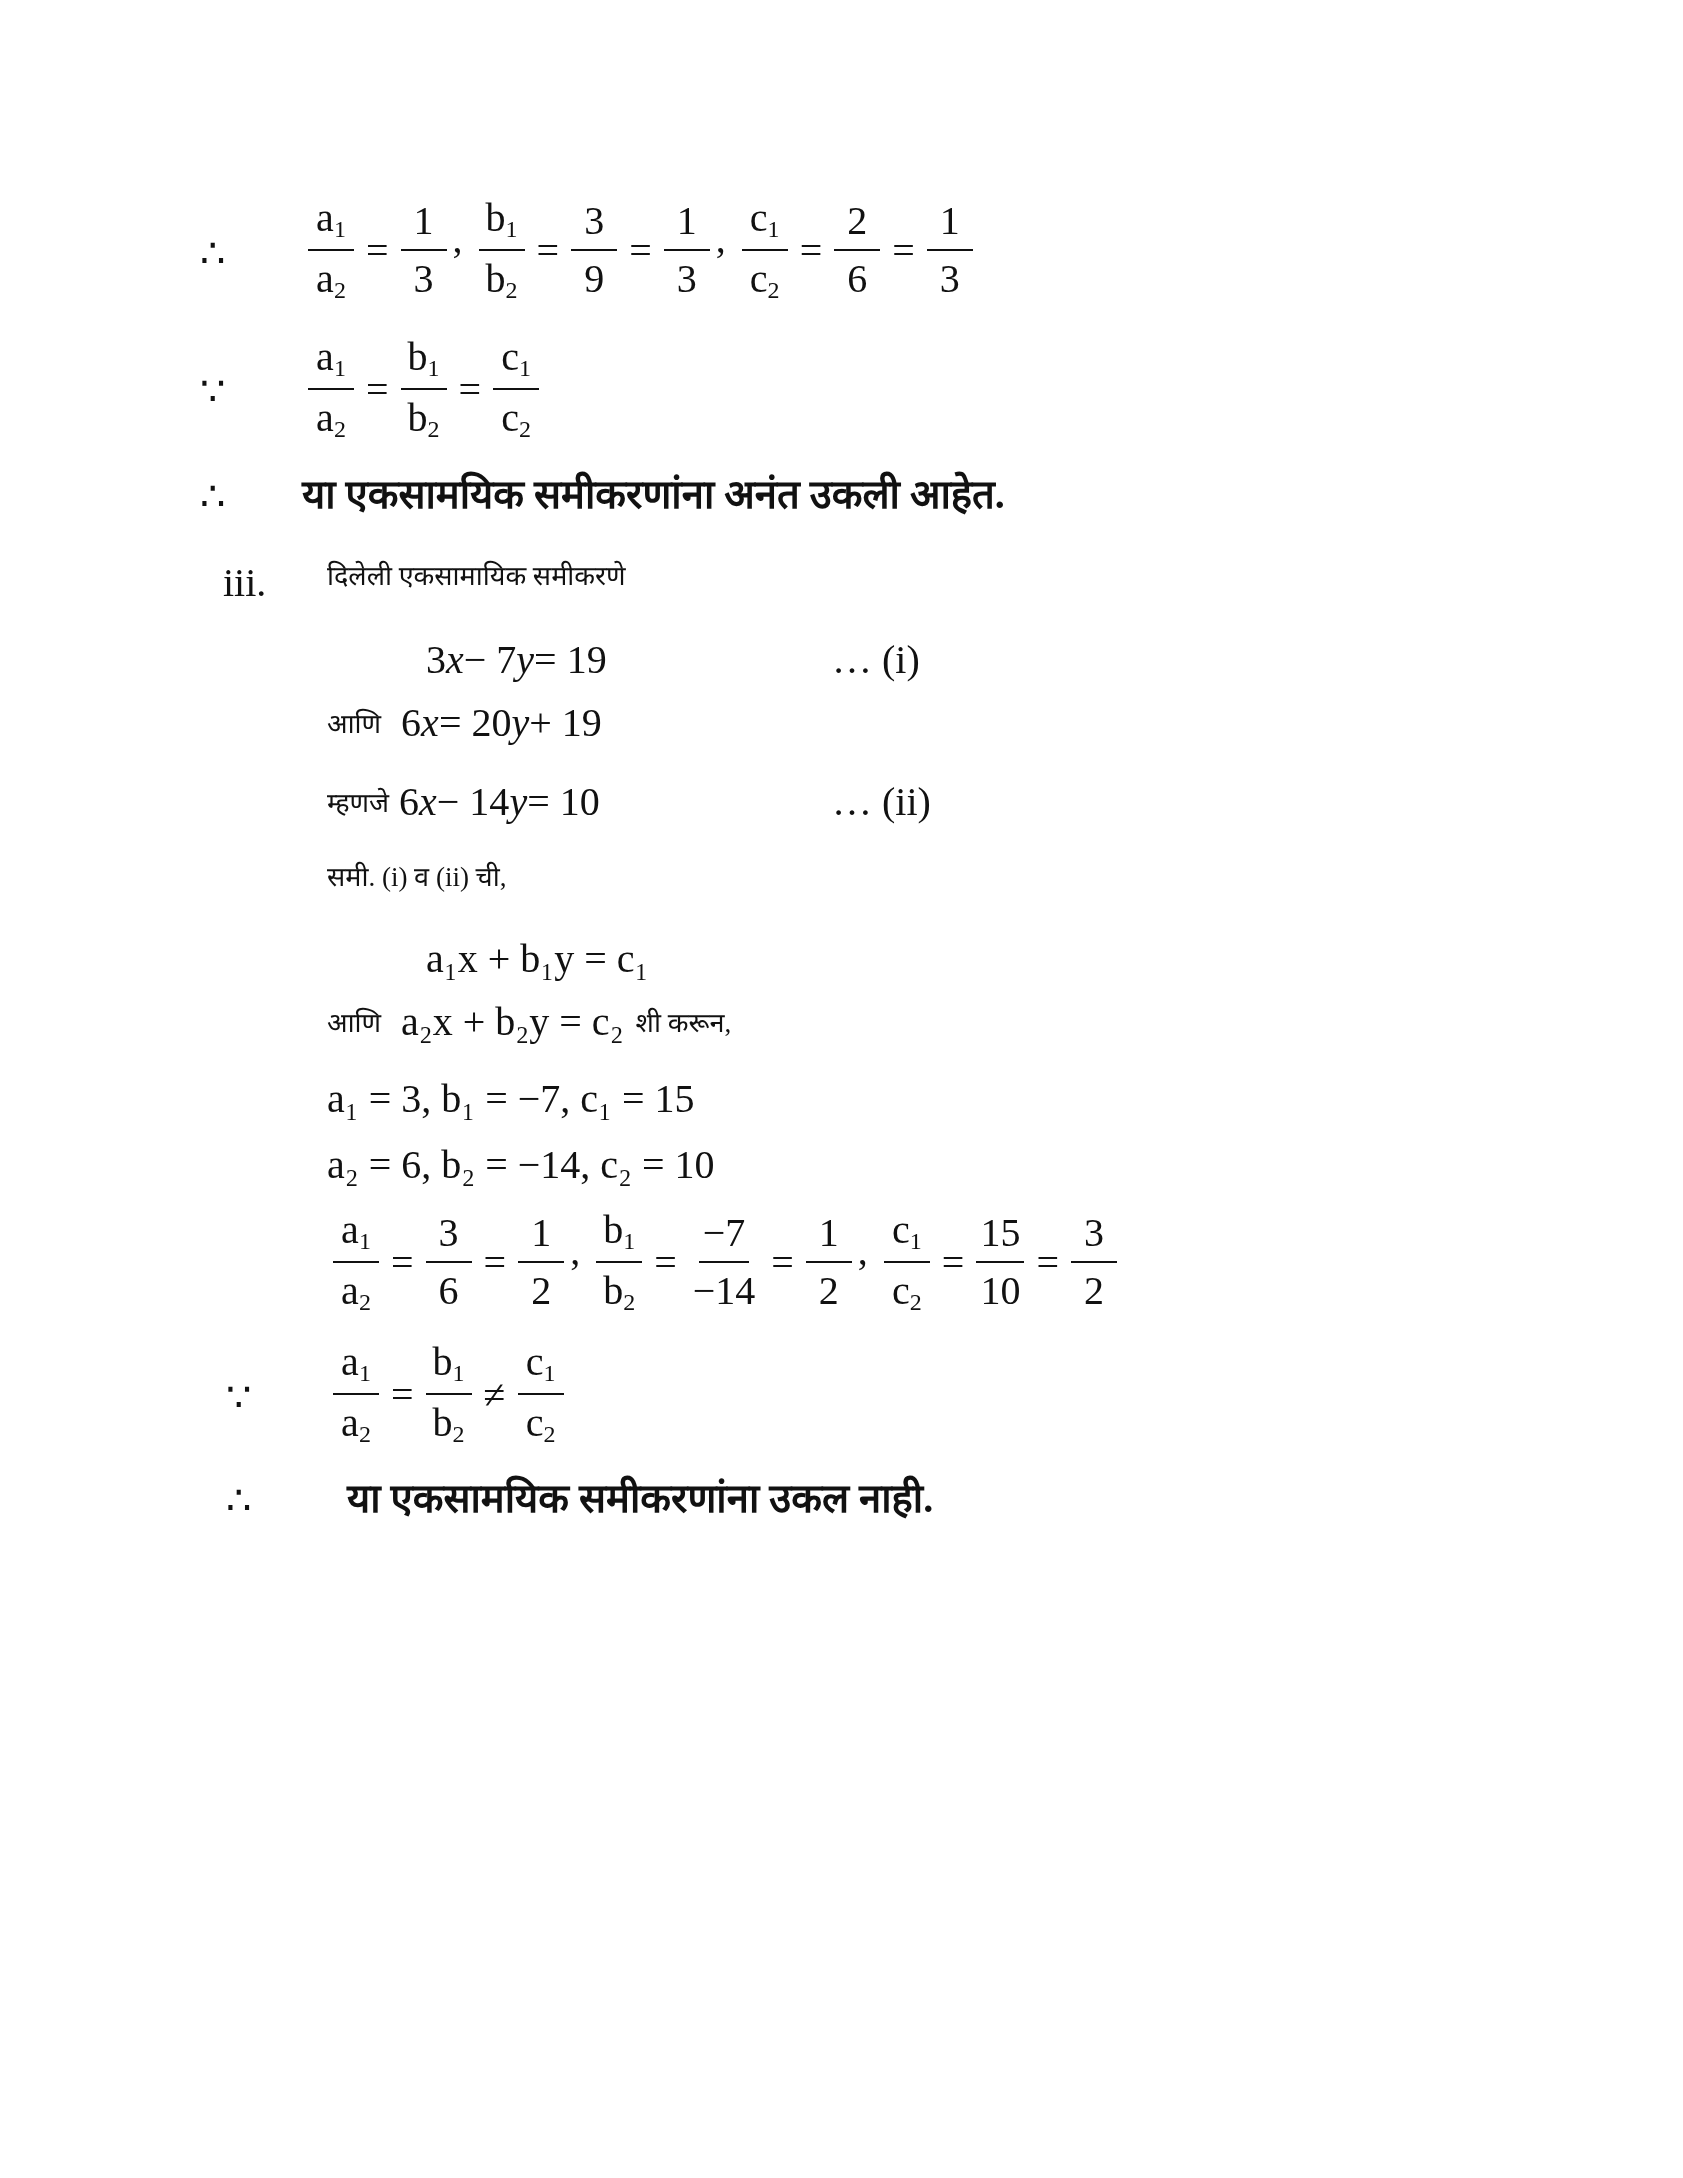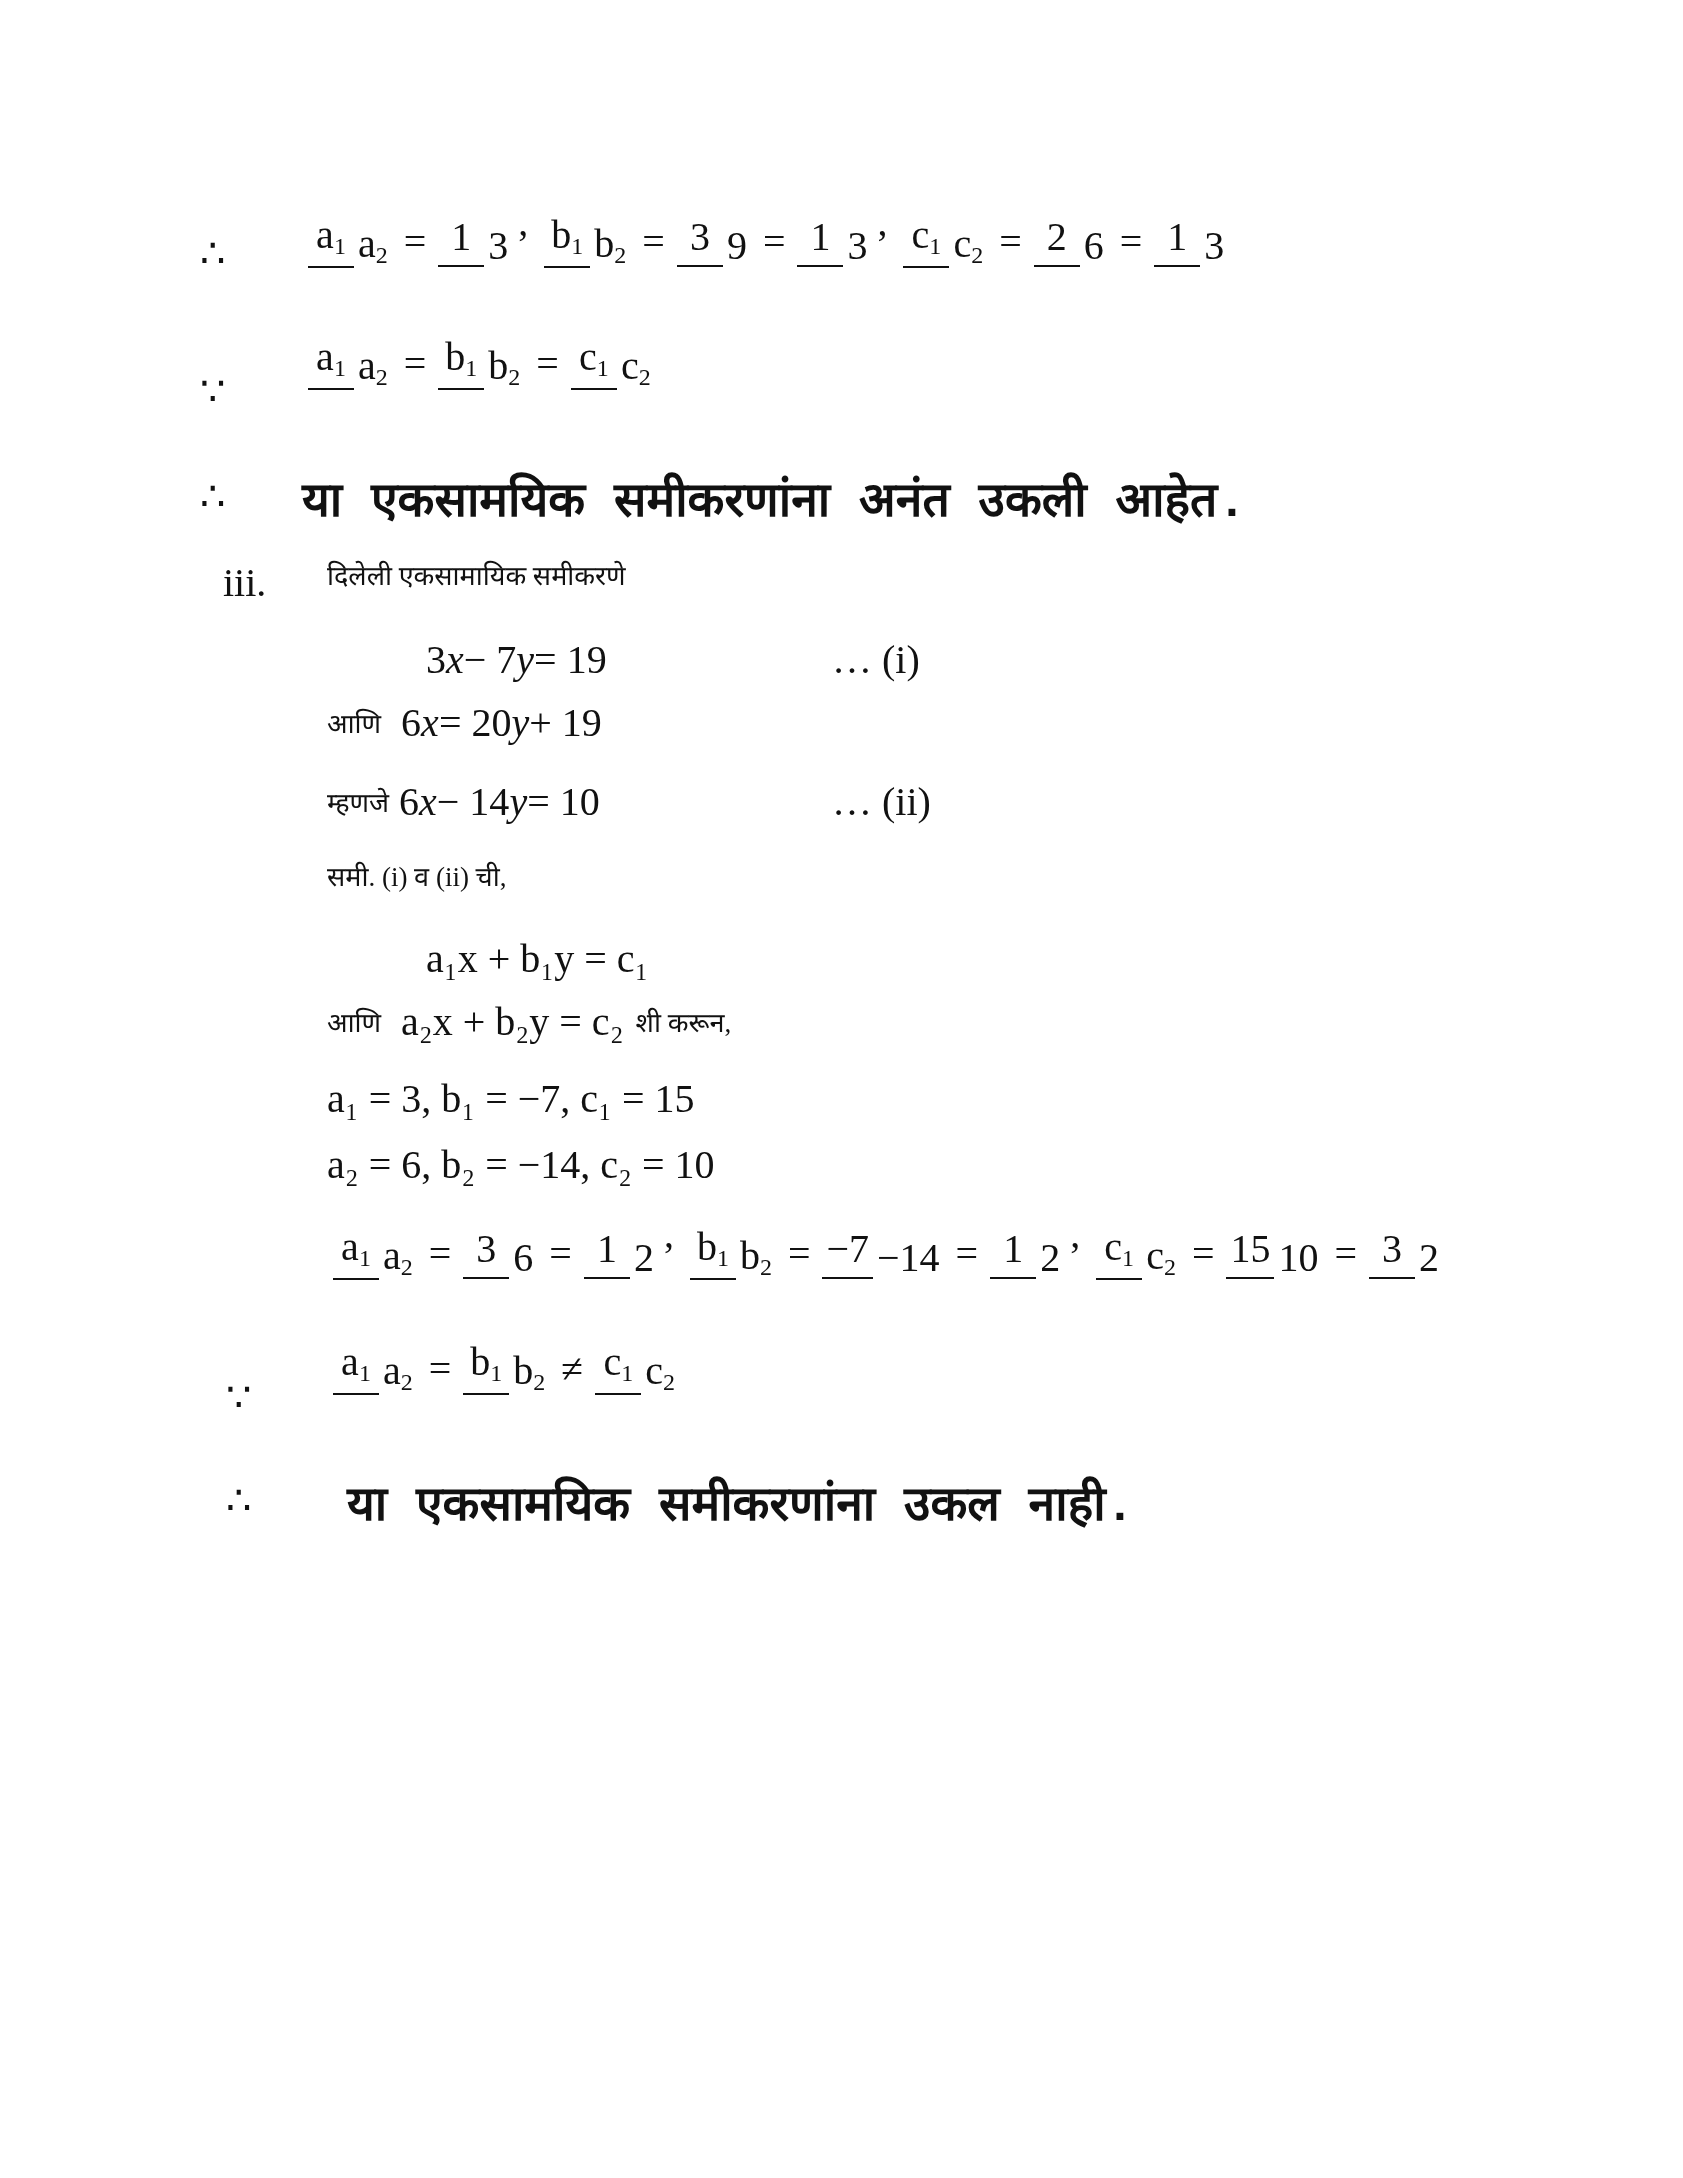--- a/index.html
+++ b/index.html
@@ -1,28 +1,28 @@
 <!DOCTYPE html>
 <html><head>
 <meta charset="utf-8">
 <style>
   html, body { margin:0; padding:0; background:#ffffff; }
   body { width:1683px; height:2178px; position:relative; overflow:hidden;
          font-family:"Liberation Serif", "DejaVu Serif", serif; color:#111; }
   .abs { position:absolute; white-space:nowrap; }
   .sym { font-size:40px; }
   .line { font-size:40px; display:flex; align-items:center; }
-  .frac { display:inline-flex; flex-direction:row; align-items:center; margin:0 6px; font-size:40px; line-height:1; vertical-align:middle; }
+  .frac { display:inline-flex; flex-direction:column; align-items:center; margin:0 6px; font-size:40px; line-height:1; vertical-align:middle; }
   .frac .num { padding:0 4px 8px 4px; border-bottom:2.5px solid #111; min-width:38px; text-align:center; }
   .frac .den { padding:8px 4px 0 4px; text-align:center; }
   .op { font-size:40px; margin:0 6px; }
   .comma { font-size:40px; margin-right:10px; align-self:flex-end; margin-bottom:40px; }
   sub { font-size:24px; vertical-align:-6px; }
   .mar { font-family:Liberation Serif, serif; font-size:27px; }
-  .bold { font-weight:bold; font-size:48px; font-family:Liberation Mono, monospace; }
+  .bold { font-weight:bold; font-size:40px; font-family:Liberation Serif, serif; }
   .ital { font-style:italic; }
   .tag { font-size:40px; }
 </style>
 </head>
 <body>
 
 <div class="abs sym" style="left:200px; top:230px;">∴</div>
 <div class="abs line" style="left:302px; top:198px;">
   <span class="frac">
       <span class="num">a<sub>1</sub></span>

